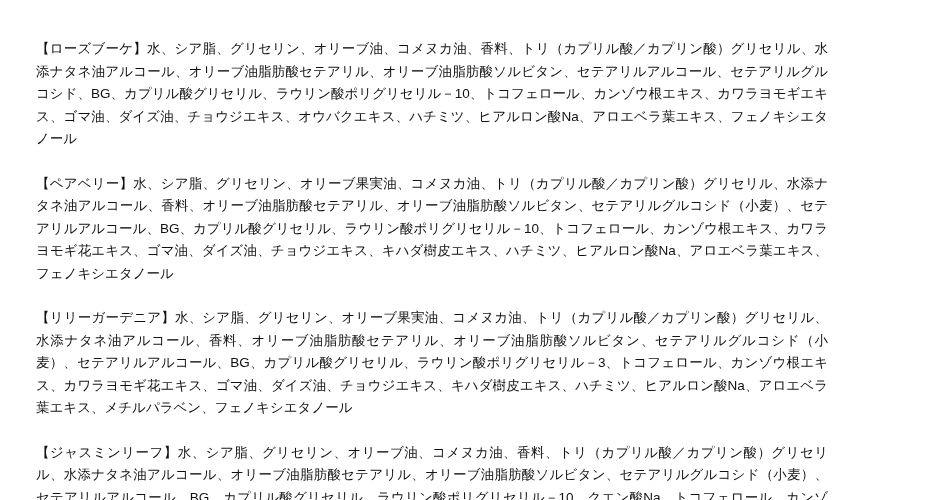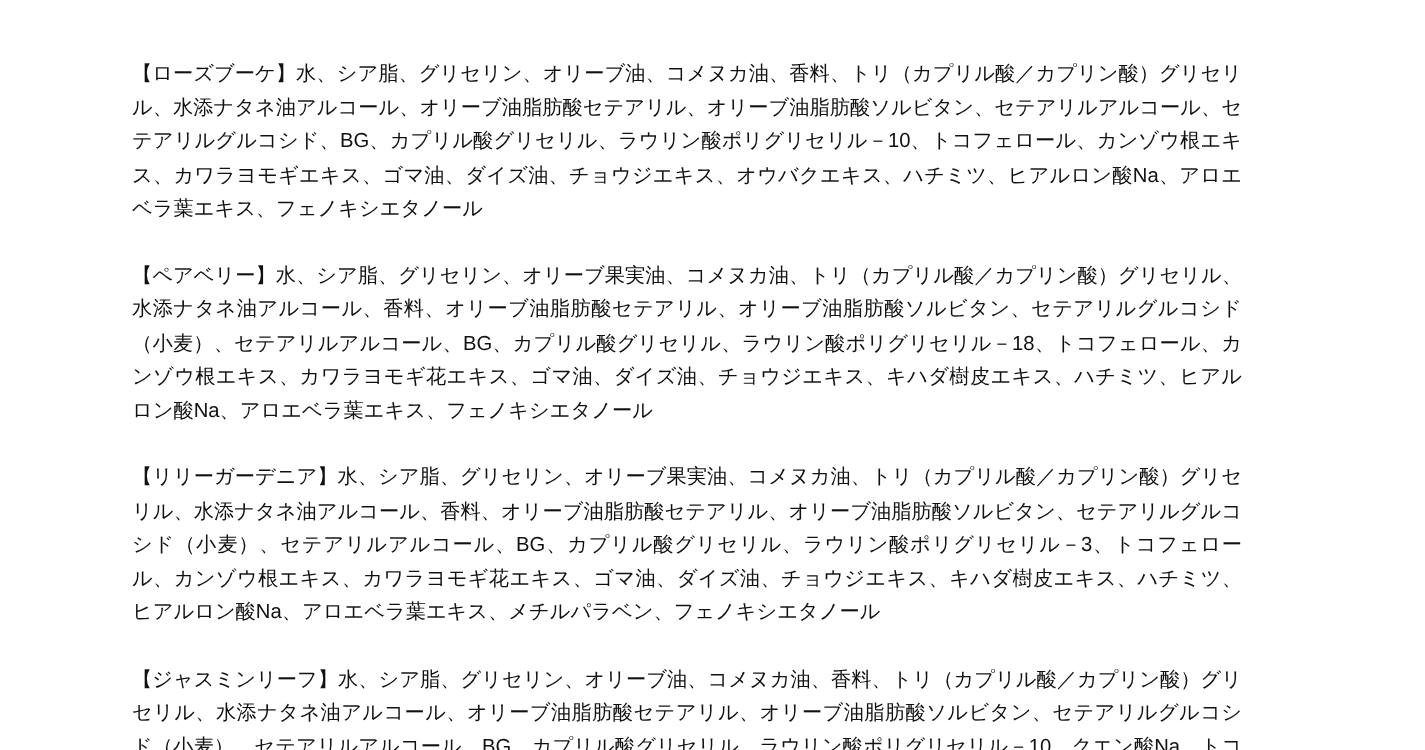--- a/index.html
+++ b/index.html
@@ -13,37 +13,37 @@
     font-family: "Liberation Sans", "DejaVu Sans", sans-serif;
     color: #000000;
     overflow: hidden;
   }
   .page {
     position: relative;
     width: 950px;
     height: 500px;
     background: #ffffff;
     box-sizing: border-box;
-    padding: 38px 122px 0 88px;
+    padding: 38px 122px 0 36px;
   }
   .para {
     font-size: 13.5px;
     line-height: 22.5px;
     text-align: justify;
     text-justify: inter-character;
     margin: 0 0 22px 0;
     letter-spacing: 0px;
     word-break: break-all;
     color: #111111;
   }
   .para:last-child {
     margin-bottom: 0;
   }
 </style>
 </head>
 <body>
 
 <div class="page">
   <p class="para">【ローズブーケ】水、シア脂、グリセリン、オリーブ油、コメヌカ油、香料、トリ（カプリル酸／カプリン酸）グリセリル、水添ナタネ油アルコール、オリーブ油脂肪酸セテアリル、オリーブ油脂肪酸ソルビタン、セテアリルアルコール、セテアリルグルコシド、BG、カプリル酸グリセリル、ラウリン酸ポリグリセリル－10、トコフェロール、カンゾウ根エキス、カワラヨモギエキス、ゴマ油、ダイズ油、チョウジエキス、オウバクエキス、ハチミツ、ヒアルロン酸Na、アロエベラ葉エキス、フェノキシエタノール</p>
-  <p class="para">【ペアベリー】水、シア脂、グリセリン、オリーブ果実油、コメヌカ油、トリ（カプリル酸／カプリン酸）グリセリル、水添ナタネ油アルコール、香料、オリーブ油脂肪酸セテアリル、オリーブ油脂肪酸ソルビタン、セテアリルグルコシド（小麦）、セテアリルアルコール、BG、カプリル酸グリセリル、ラウリン酸ポリグリセリル－18、トコフェロール、カンゾウ根エキス、カワラヨモギ花エキス、ゴマ油、ダイズ油、チョウジエキス、キハダ樹皮エキス、ハチミツ、ヒアルロン酸Na、アロエベラ葉エキス、フェノキシエタノール</p>
+  <p class="para">【ペアベリー】水、シア脂、グリセリン、オリーブ果実油、コメヌカ油、トリ（カプリル酸／カプリン酸）グリセリル、水添ナタネ油アルコール、香料、オリーブ油脂肪酸セテアリル、オリーブ油脂肪酸ソルビタン、セテアリルグルコシド（小麦）、セテアリルアルコール、BG、カプリル酸グリセリル、ラウリン酸ポリグリセリル－10、トコフェロール、カンゾウ根エキス、カワラヨモギ花エキス、ゴマ油、ダイズ油、チョウジエキス、キハダ樹皮エキス、ハチミツ、ヒアルロン酸Na、アロエベラ葉エキス、フェノキシエタノール</p>
   <p class="para">【リリーガーデニア】水、シア脂、グリセリン、オリーブ果実油、コメヌカ油、トリ（カプリル酸／カプリン酸）グリセリル、水添ナタネ油アルコール、香料、オリーブ油脂肪酸セテアリル、オリーブ油脂肪酸ソルビタン、セテアリルグルコシド（小麦）、セテアリルアルコール、BG、カプリル酸グリセリル、ラウリン酸ポリグリセリル－3、トコフェロール、カンゾウ根エキス、カワラヨモギ花エキス、ゴマ油、ダイズ油、チョウジエキス、キハダ樹皮エキス、ハチミツ、ヒアルロン酸Na、アロエベラ葉エキス、メチルパラベン、フェノキシエタノール</p>
   <p class="para">【ジャスミンリーフ】水、シア脂、グリセリン、オリーブ油、コメヌカ油、香料、トリ（カプリル酸／カプリン酸）グリセリル、水添ナタネ油アルコール、オリーブ油脂肪酸セテアリル、オリーブ油脂肪酸ソルビタン、セテアリルグルコシド（小麦）、セテアリルアルコール、BG、カプリル酸グリセリル、ラウリン酸ポリグリセリル－10、クエン酸Na、トコフェロール、カンゾウ根エキス、カワラヨモギ花エキス、ゴマ油、クエン酸、ダイズ油、チョウジエキス、オウバクエキス、ハチミツ、ヒアルロン酸Na、アロエベラエキス、フェノキシエタノール</p>
 </div>
 
 </body></html>

